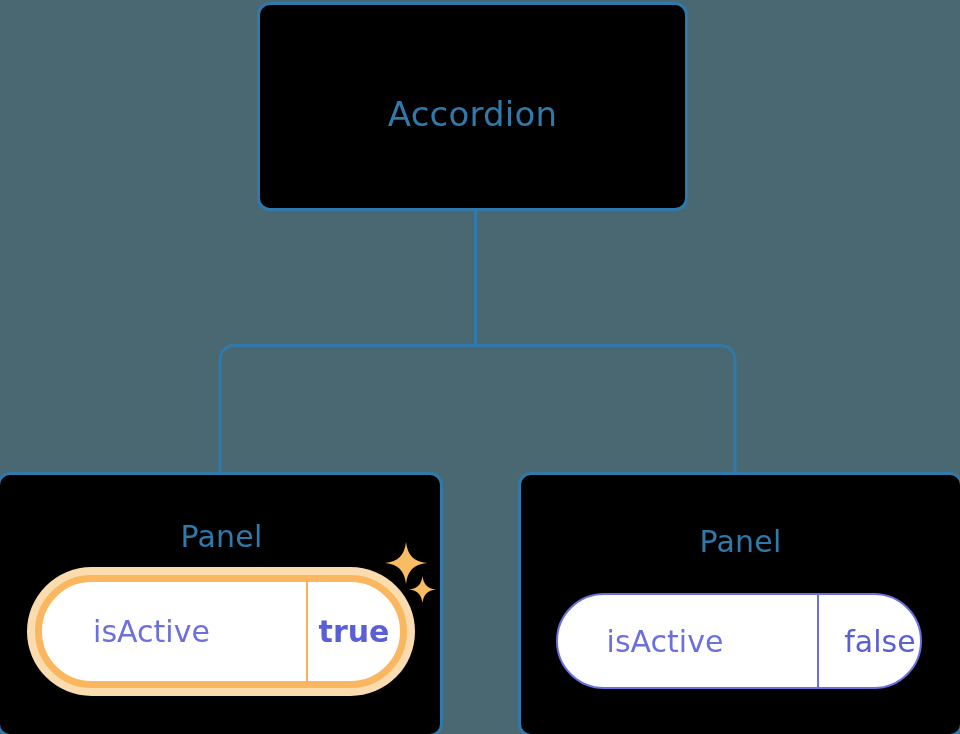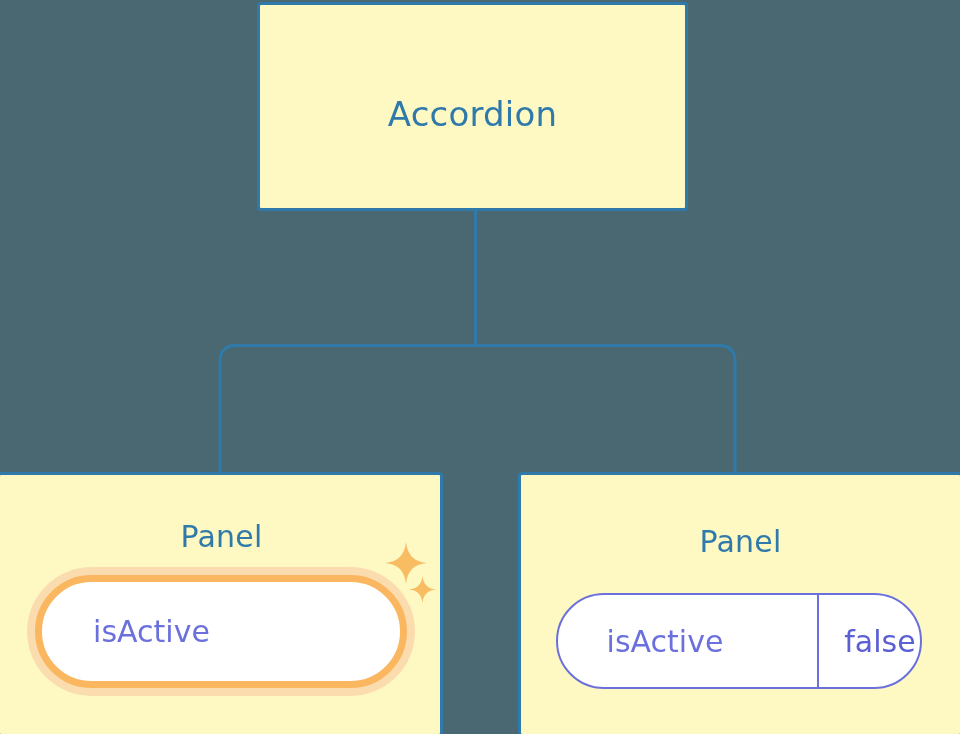--- a/index.html
+++ b/index.html
@@ -23,23 +23,23 @@
     position: absolute;
     left: 0;
     top: 0;
     width: 960px;
     height: 734px;
   }
 
   
   .node {
     position: absolute;
-    background: #fef9c3;
+    background: #000000;
     border: 3px solid #2f7aab;
-    border-radius: 4px;
+    border-radius: 13px;
     box-sizing: border-box;
     padding-left: 25px;
   }
   .node-root {
     left: 257px;
     top: 2px;
     width: 431px;
     height: 209px;
   }
   .node-leaf-left {
@@ -180,20 +180,21 @@
   <div class="node node-root">
     <div class="node-title">Accordion</div>
   </div>
 
   <div class="node node-leaf-left">
     <div class="node-title">Panel</div>
   </div>
 
   <div class="pill pill-highlight">
     <div class="pill-cell pill-key">isActive</div>
+    <div class="pill-cell pill-val">true</div>
   </div>
 
   <svg class="sparkle sparkle-big" viewBox="0 0 100 100">
     <path d="M50 0 C54 32 68 46 100 50 C68 54 54 68 50 100 C46 68 32 54 0 50 C32 46 46 32 50 0 Z" fill="#f8bd63"></path>
   </svg>
   <svg class="sparkle sparkle-small" viewBox="0 0 100 100">
     <path d="M50 0 C54 32 68 46 100 50 C68 54 54 68 50 100 C46 68 32 54 0 50 C32 46 46 32 50 0 Z" fill="#f8bd63"></path>
   </svg>
 
   <div class="node node-leaf-right">

